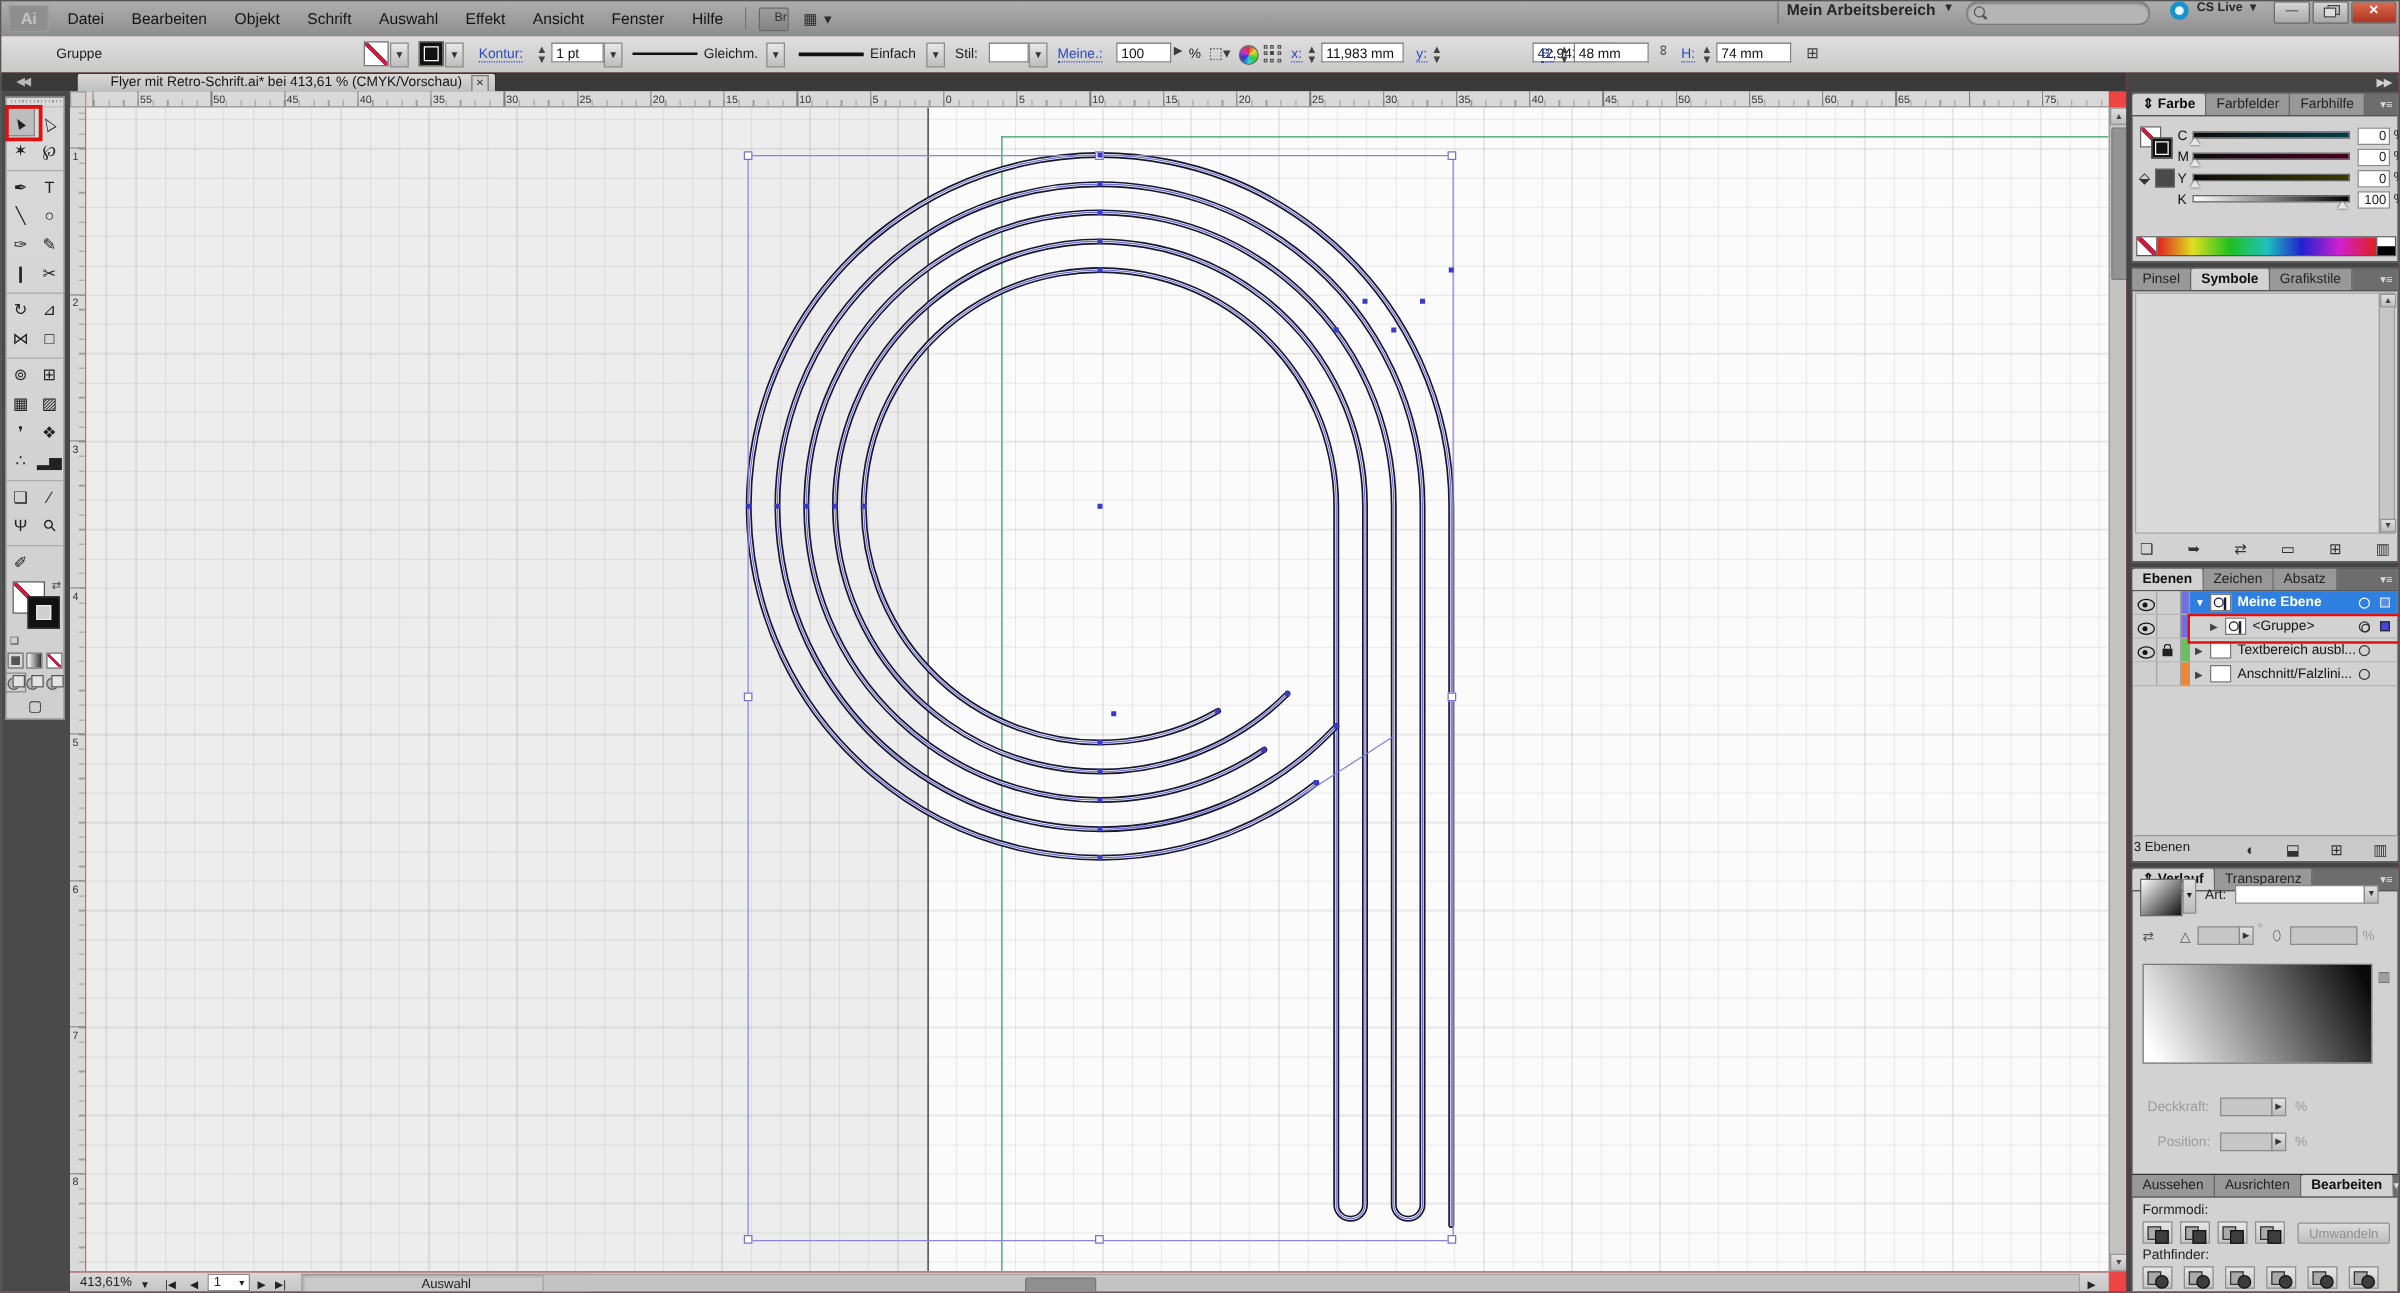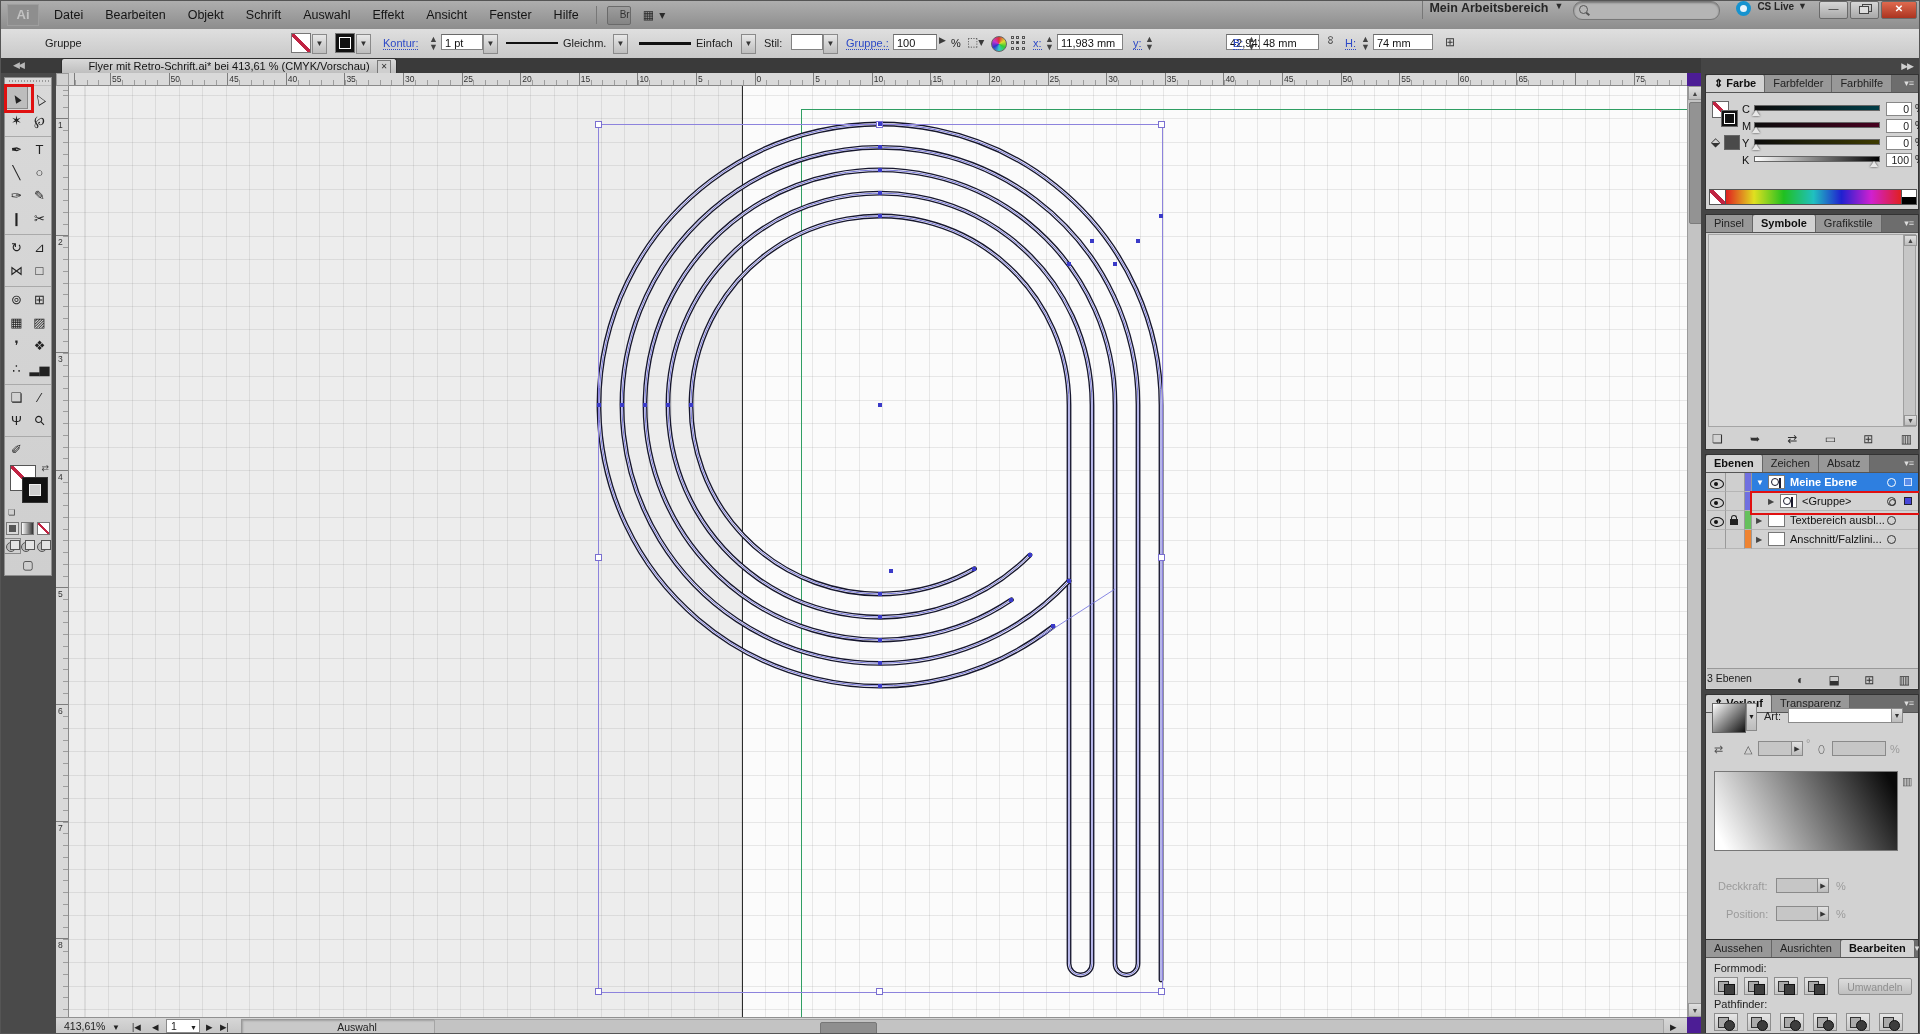--- a/index.html
+++ b/index.html
@@ -1,18 +1,18 @@
 <!DOCTYPE html>
 <html><head>
 <meta charset="utf-8">
 <style>
   html,body{margin:0;padding:0;background:#2b2b2b;}
   #app{position:relative;width:1920px;height:1034px;overflow:hidden;
        font-family:"Liberation Sans",sans-serif;color:#1b1b1b;
-       background:#4c1d95;border:1px solid #555;box-sizing:border-box;}
+       background:#ef4444;border:1px solid #555;box-sizing:border-box;}
   .abs{position:absolute;}
   .noselect{user-select:none;}
 
   
   #menubar{left:0;top:0;width:1920px;height:28px;background:linear-gradient(#aeaeae,#8d8d8d);
            border-bottom:1px solid #6f6f6f;display:flex;align-items:center;}
   #ai-logo{width:30px;height:20px;margin-left:6px;background:#8e8e8e;border:1px solid #9e9e9e;
            color:#c2c2c2;font-weight:bold;font-size:13px;text-align:center;line-height:19px;}
   .menu-item{font-size:12.5px;padding:0 11px;line-height:27px;color:#141414;cursor:default;}
   .mb-sep{width:1px;height:18px;background:#777;margin:0 6px;}
@@ -273,21 +273,21 @@
     <span class="ddarrow" style="left:482px;">▼</span>
     <span class="linepreview" style="left:505px;width:52px;"></span>
     <span class="lbl" style="left:562px;">Gleichm.</span>
     <span class="ddarrow" style="left:612px;">▼</span>
     <span class="linepreview" style="left:638px;width:52px;height:3px;"></span>
     <span class="lbl" style="left:695px;">Einfach</span>
     <span class="ddarrow" style="left:740px;">▼</span>
     <span class="lbl" style="left:763px;">Stil:</span>
     <span class="field" style="left:790px;width:32px;"></span>
     <span class="ddarrow" style="left:822px;">▼</span>
-    <span class="bluelbl" style="left:845px;">Gruppe.:</span>
+    <span class="bluelbl" style="left:845px;">Meine.:</span>
     <span class="field" style="left:892px;width:44px;">100</span>
     <span class="cb-ic" style="left:938px;font-size:9px;">▶</span>
     <span class="lbl" style="left:950px;">%</span>
     <span class="cb-ic" style="left:966px;">⬚▾</span>
     <span class="cwheel" style="left:990px;"></span>
     <span class="refpoint" style="left:1010px;">
       <span></span>
         <span></span>
         <span></span>
         <span></span>

